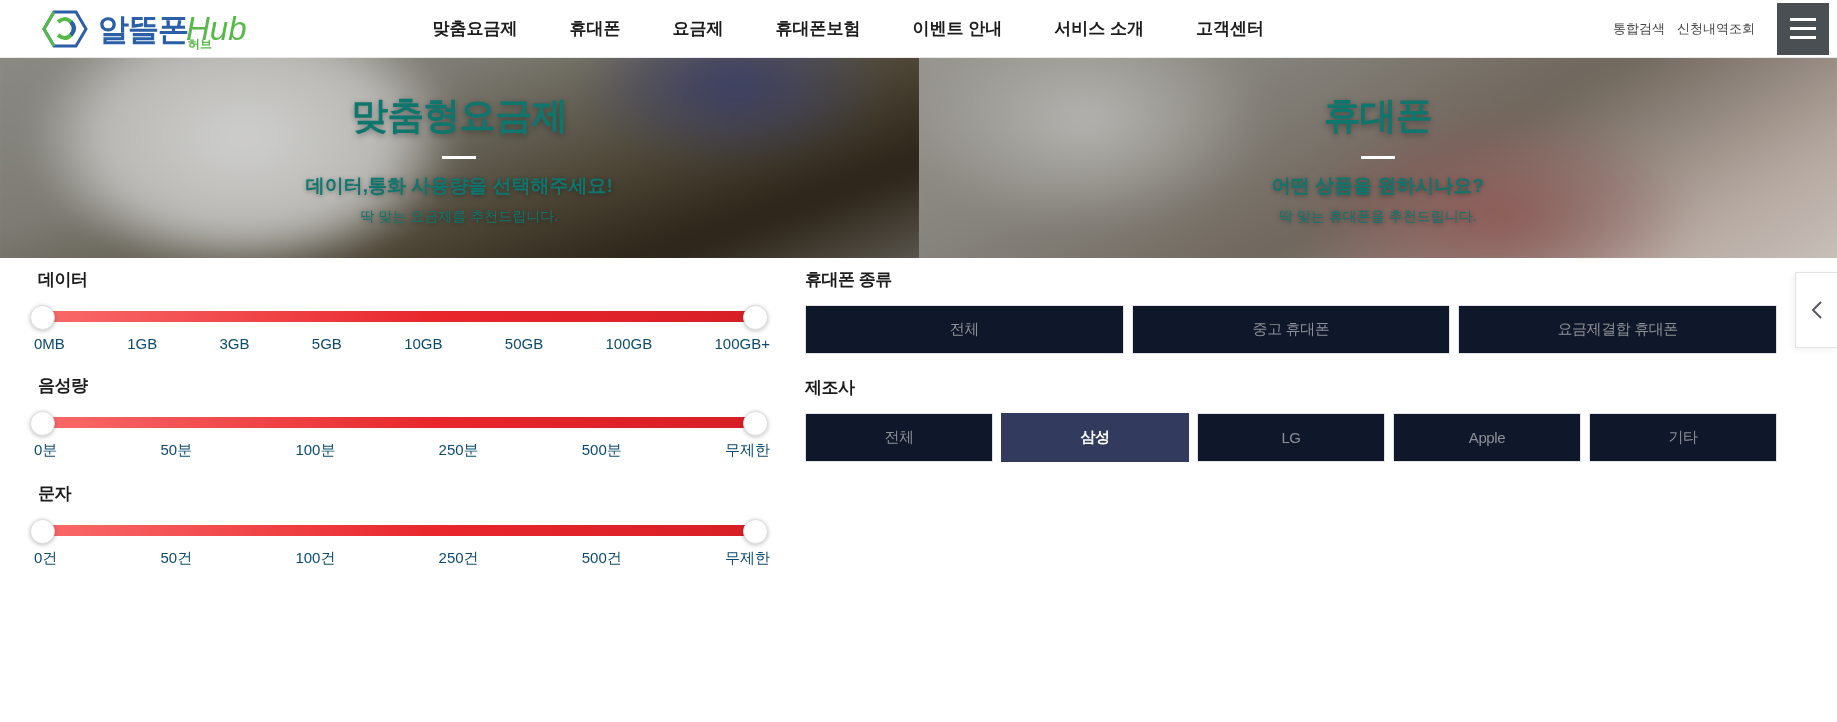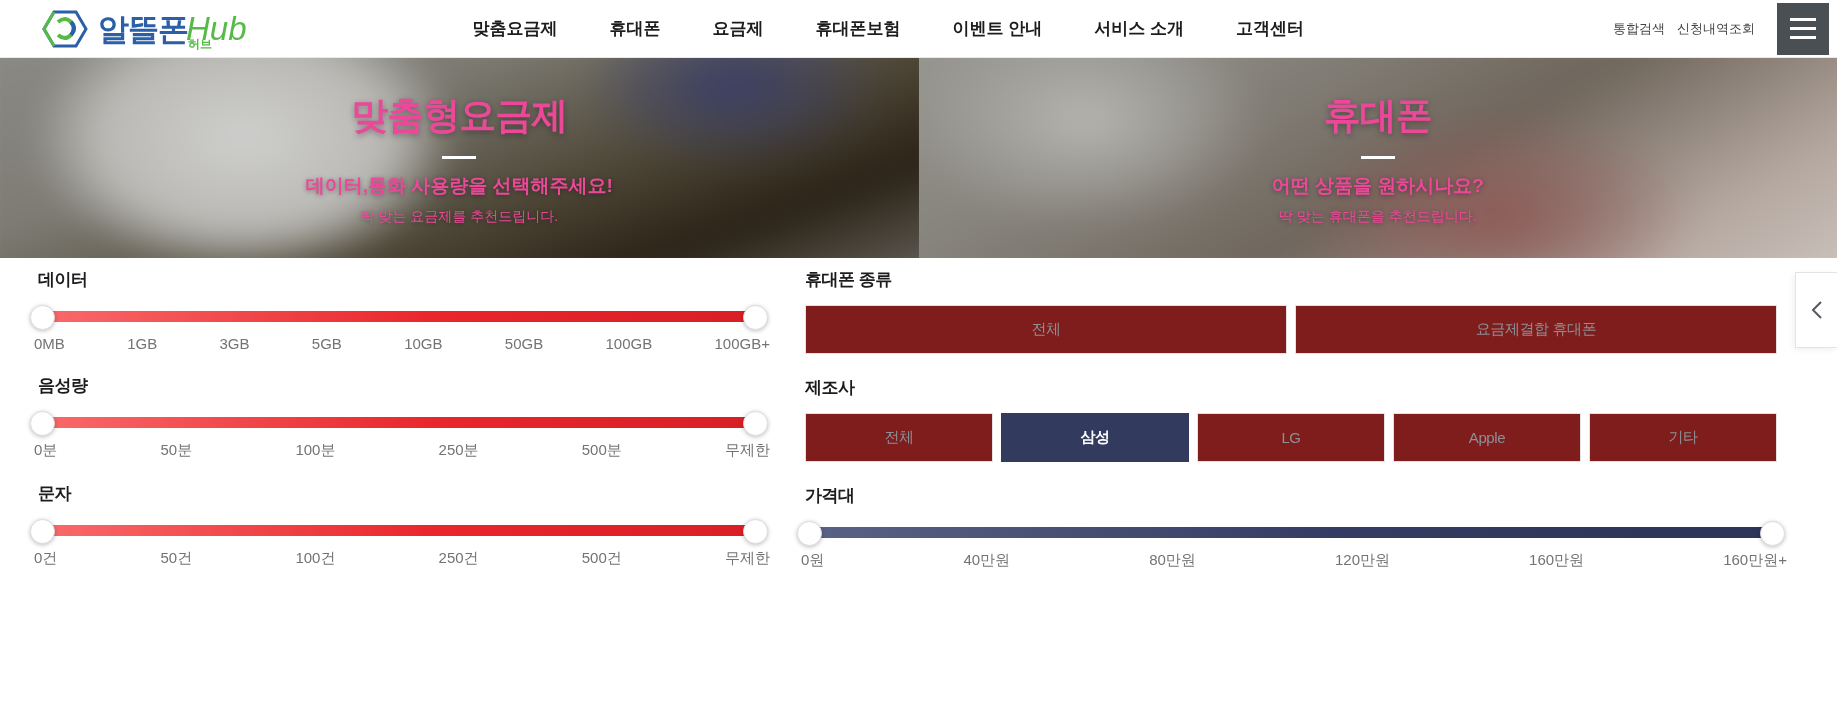--- a/index.html
+++ b/index.html
@@ -7,21 +7,20 @@
     width: 1837px; height: 722px;
     font-family: "Liberation Sans", "DejaVu Sans", sans-serif;
     background: #ffffff; overflow: hidden;
   }
 
   
   .header {
     position: relative; height: 58px; width: 100%;
     background: #ffffff; display: flex; align-items: center;
     border-bottom: 1px solid #e9e9ed;
-    gap: 40px;
   }
   .logo-wrap { display: flex; align-items: center; margin-left: 40px; }
   .logo-mark { width: 50px; height: 42px; flex: none; }
   .logo-text { margin-left: 8px; display: flex; align-items: flex-end; }
   .logo-kr {
     font-size: 31px; font-weight: bold; color: #2b5fa8; letter-spacing: -1px;
     line-height: 1;
   }
   .logo-hub {
     font-size: 33px; font-weight: normal; font-style: italic; color: #57b948;
@@ -64,21 +63,21 @@
   }
   .hero-bg.right {
     background:
       radial-gradient(ellipse 260px 160px at 20% 35%, #b5b4b0 0%, rgba(160,158,152,0) 70%),
       radial-gradient(ellipse 280px 150px at 62% 72%, #8e5b58 0%, rgba(142,91,88,0) 72%),
       linear-gradient(150deg, #9a9893 0%, #86837c 30%, #6f665c 55%, #b4a79f 80%, #cfc8c2 100%);
   }
   .hero-content {
     position: relative; z-index: 2; height: 100%;
     display: flex; flex-direction: column; align-items: center;
-    justify-content: center; color: #ec4899; text-align: center;
+    justify-content: center; color: #0f766e; text-align: center;
   }
   .hero-title {
     font-size: 37px; font-weight: bold; letter-spacing: -1px;
     text-shadow: 0 2px 6px rgba(0,0,0,.35);
   }
   .hero-rule { width: 34px; height: 3px; background: #fff; margin: 15px 0 14px; }
   .hero-sub1 {
     font-size: 19px; font-weight: bold; text-shadow: 0 1px 5px rgba(0,0,0,.4);
   }
   .hero-sub2 {
@@ -108,30 +107,30 @@
     position: absolute; top: 0; width: 25px; height: 25px; border-radius: 50%;
     background: #fff; border: 1px solid #ddd;
     box-shadow: 0 1px 4px rgba(0,0,0,.25); cursor: pointer;
   }
   .slider-handle.start { left: -8px; }
   .slider-handle.end { right: -8px; }
   .slider-ticks {
     display: flex; justify-content: space-between; margin-top: 8px;
   }
   .slider-ticks span {
-    font-size: 15px; color: #737373; white-space: nowrap;
+    font-size: 15px; color: #0c4a6e; white-space: nowrap;
   }
   .slider-ticks span:first-child { margin-left: -4px; }
   .slider-ticks span:last-child { margin-right: -10px; }
 
   
   .opt-row { display: flex; gap: 8px; }
   .opt-btn {
     flex: 1; height: 49px; display: flex; align-items: center;
-    justify-content: center; border: 1px solid #e2e2e7; background: #7f1d1d;
+    justify-content: center; border: 1px solid #e2e2e7; background: #0f172a;
     font-size: 15px; color: #8d9096; cursor: pointer; letter-spacing: -0.4px;
     white-space: nowrap;
   }
   .opt-btn.selected {
     background: #323a5e; border-color: #323a5e; color: #ffffff; font-weight: bold;
   }
 
   
   .collapse-tab {
     position: absolute; right: 0; top: 14px; width: 42px; height: 76px;
@@ -261,51 +260,36 @@
     </div>
 
   </div>
 
   <div class="panel-right">
 
     <div class="field">
       <div class="field-label">휴대폰 종류</div>
       <div class="opt-row">
         <div class="opt-btn">전체</div>
+        <div class="opt-btn">중고 휴대폰</div>
         <div class="opt-btn">요금제결합 휴대폰</div>
       </div>
     </div>
 
     <div class="field">
       <div class="field-label">제조사</div>
       <div class="opt-row">
         <div class="opt-btn">전체</div>
         <div class="opt-btn selected">삼성</div>
         <div class="opt-btn">LG</div>
         <div class="opt-btn">Apple</div>
         <div class="opt-btn">기타</div>
       </div>
     </div>
 
-    <div class="field">
-      <div class="field-label">가격대</div>
-      <div class="slider">
-        <div class="slider-track navy"></div>
-        <div class="slider-handle start"></div>
-        <div class="slider-handle end"></div>
-      </div>
-      <div class="slider-ticks">
-        <span>0원</span>
-        <span>40만원</span>
-        <span>80만원</span>
-        <span>120만원</span>
-        <span>160만원</span>
-        <span>160만원+</span>
-      </div>
-    </div>
 
   </div>
 
   <div class="collapse-tab">
     <span>
       <svg width="14" height="22" viewBox="0 0 14 22">
         <path d="M11 3 L3 11 L11 19" fill="none" stroke="#55585e" stroke-width="2"></path>
       </svg>
     </span>
   </div>

